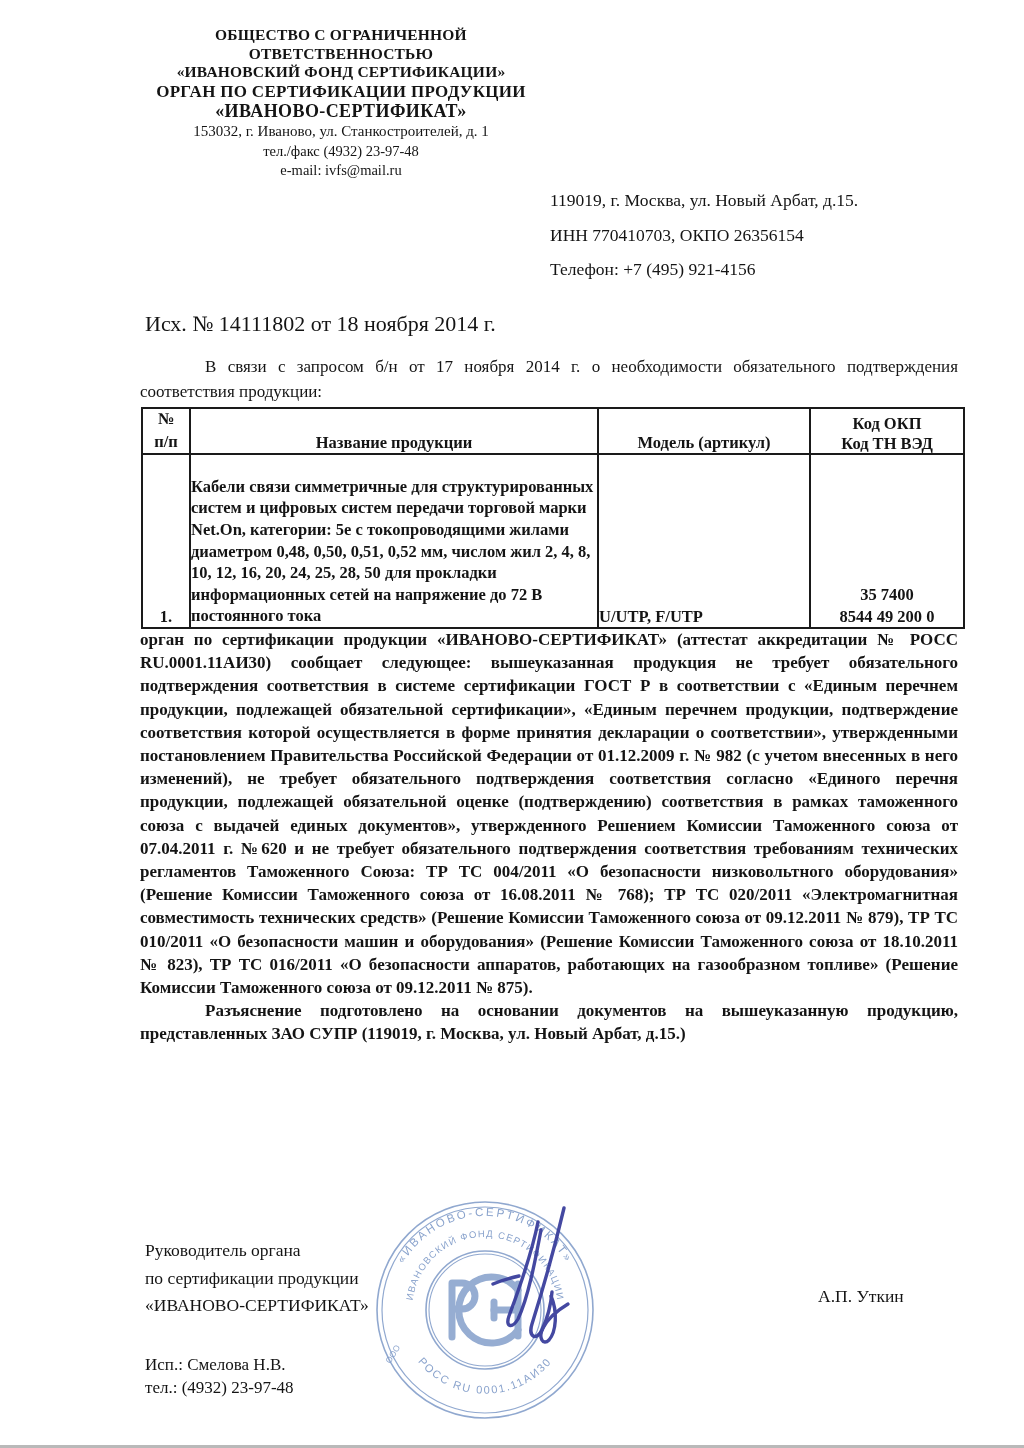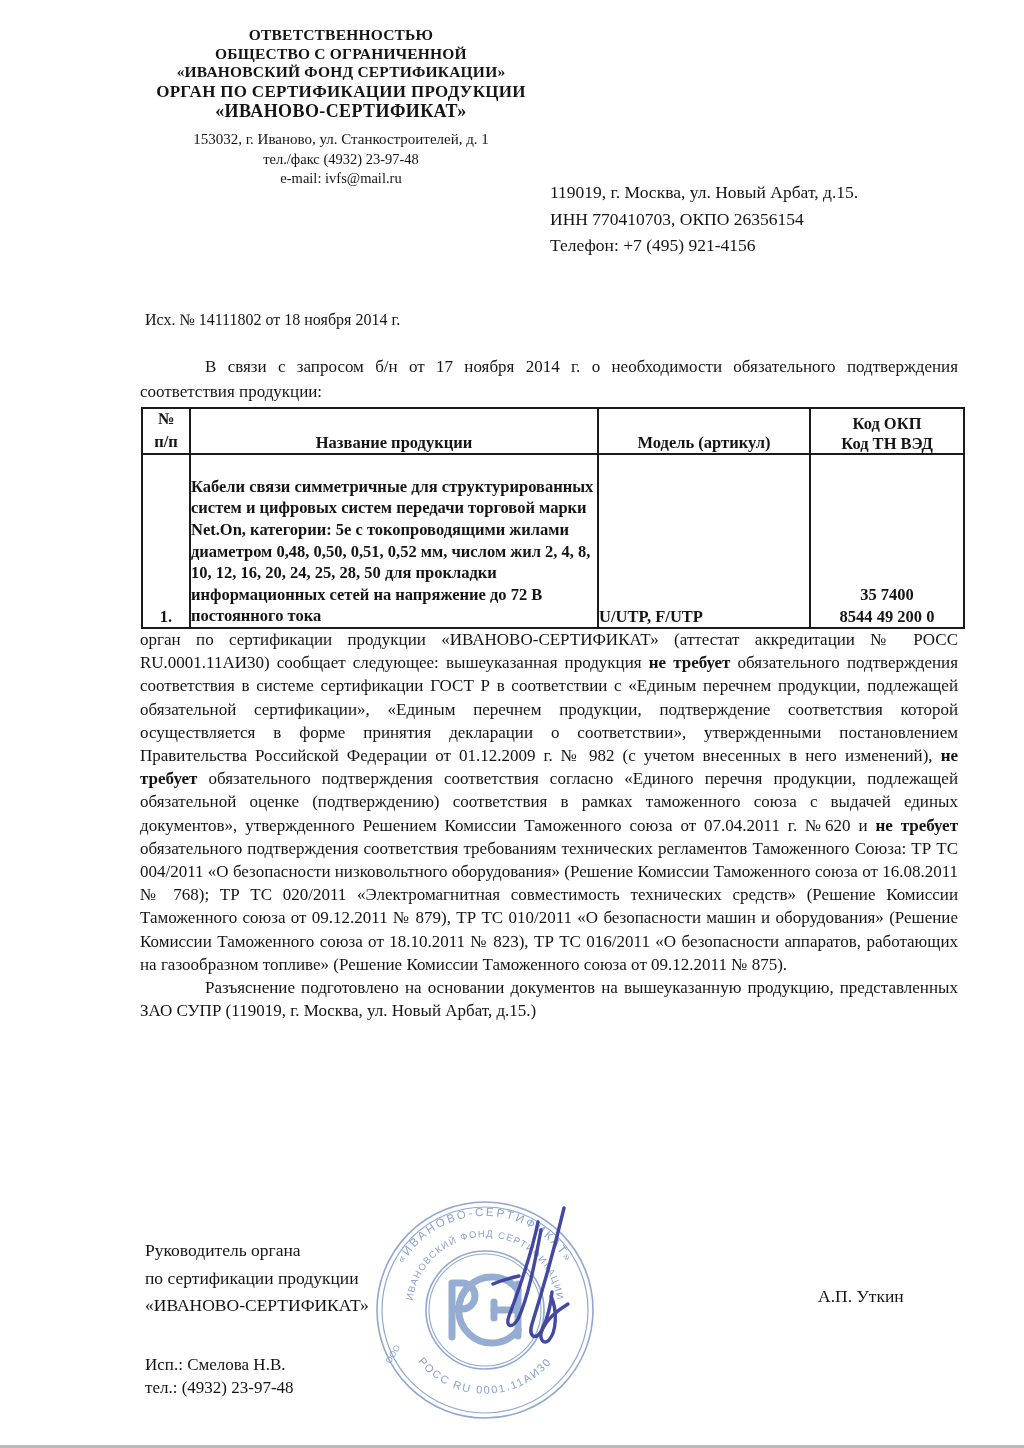--- a/index.html
+++ b/index.html
@@ -6,28 +6,28 @@
   .page{
     position:relative;width:1024px;height:1448px;background:#ffffff;
     font-family:"Liberation Serif", serif;color:#141414;overflow:hidden;
     margin:0 auto;
   }
   
   .org-block{position:absolute;left:148px;top:26px;width:386px;text-align:center;}
   .org-l123{font-weight:bold;font-size:15.5px;line-height:18.5px;letter-spacing:.2px;}
   .org-l4{font-weight:bold;font-size:17px;line-height:19.5px;letter-spacing:.3px;}
   .org-l5{font-weight:bold;font-size:18px;line-height:20px;letter-spacing:.4px;}
-  .org-addr{font-size:15px;line-height:19.5px;margin-top:9px;}
+  .org-addr{font-size:15px;line-height:19.5px;margin-top:1px;}
   .org-tel,.org-mail{font-size:14.5px;line-height:19px;}
   
   .recipient{position:absolute;left:550px;top:179px;width:430px;font-size:17.5px;}
   .recipient .r-name{margin-bottom:10px;}
-  .recipient .r-line{line-height:26.5px;}
+  .recipient .r-line{line-height:26.5px;margin-top:8px;}
   
-  .ref-line{position:absolute;left:145px;top:311px;font-size:16px;}
+  .ref-line{position:absolute;left:145px;top:311px;font-size:22px;}
   
   .intro{position:absolute;left:140px;top:355px;width:818px;font-size:17px;
          line-height:24.5px;text-align:justify;text-indent:65px;}
   
   table.prod{position:absolute;left:141px;top:407px;width:814px;border-collapse:collapse;
              table-layout:fixed;}
   table.prod td{border:2px solid #1a1a1a;padding:0;font-weight:bold;font-size:16.5px;
                 vertical-align:bottom;}
   .col-num{width:46px;} .col-name{width:406px;} .col-model{width:210px;} .col-code{width:152px;text-align:center;}
   .hdr-num{height:41px;}
@@ -35,40 +35,40 @@
                      height:41px;align-items:center;padding:1px 0 2px 0;line-height:18px;}
   .hdr-center{text-align:center;padding:2px 2px 3px 2px;}
   .hdr-code{text-align:center;vertical-align:middle;line-height:19.5px;padding:1px 0;}
   .body-num{text-align:center;padding-bottom:3px;}
   .body-name{vertical-align:top;padding:4px 6px 4px 12px;line-height:21.6px;}
   .body-model{padding:0 0 3px 12px;}
   .body-code{padding:0 0 3px 10px;line-height:21.5px;}
   
   .body-text{position:absolute;left:140px;top:628px;width:818px;font-size:17px;
              line-height:23.2px;text-align:justify;}
-  .body-text p{margin:0;}
+  .body-text p{margin:0;font-weight:bold;}
   .body-text p.ind{text-indent:65px;}
   
   .sign-role{position:absolute;left:145px;top:1237px;font-size:17.5px;line-height:27.5px;}
   .sign-name{position:absolute;left:818px;top:1286px;font-size:17.5px;}
   .footer{position:absolute;left:145px;top:1353px;font-size:17px;line-height:23px;}
   
   .stamp-wrap{position:absolute;left:352px;top:1192px;width:280px;height:250px;}
   .stamp-wrap svg{display:block;}
   
   .scan-edge{position:absolute;left:0;bottom:0;width:100%;height:3px;background:#b9b9b9;}
 </style>
 </head>
 <body>
 
 <div class="page">
 
   <div class="org-block">
+    <div class="org-l123">ОБЩЕСТВО С ОГРАНИЧЕННОЙ</div>
     <div class="org-l123">ОТВЕТСТВЕННОСТЬЮ</div>
-    <div class="org-l123">ОБЩЕСТВО С ОГРАНИЧЕННОЙ</div>
     <div class="org-l123">«ИВАНОВСКИЙ ФОНД СЕРТИФИКАЦИИ»</div>
     <div class="org-l4">ОРГАН ПО СЕРТИФИКАЦИИ ПРОДУКЦИИ</div>
     <div class="org-l5">«ИВАНОВО-СЕРТИФИКАТ»</div>
     <div class="org-addr">153032, г. Иваново, ул. Станкостроителей, д. 1</div>
     <div class="org-tel">тел./факс (4932) 23-97-48</div>
     <div class="org-mail">e-mail: ivfs@mail.ru</div>
   </div>
 
   <div class="recipient">
     <div class="r-line">119019, г. Москва, ул. Новый Арбат, д.15.</div>

